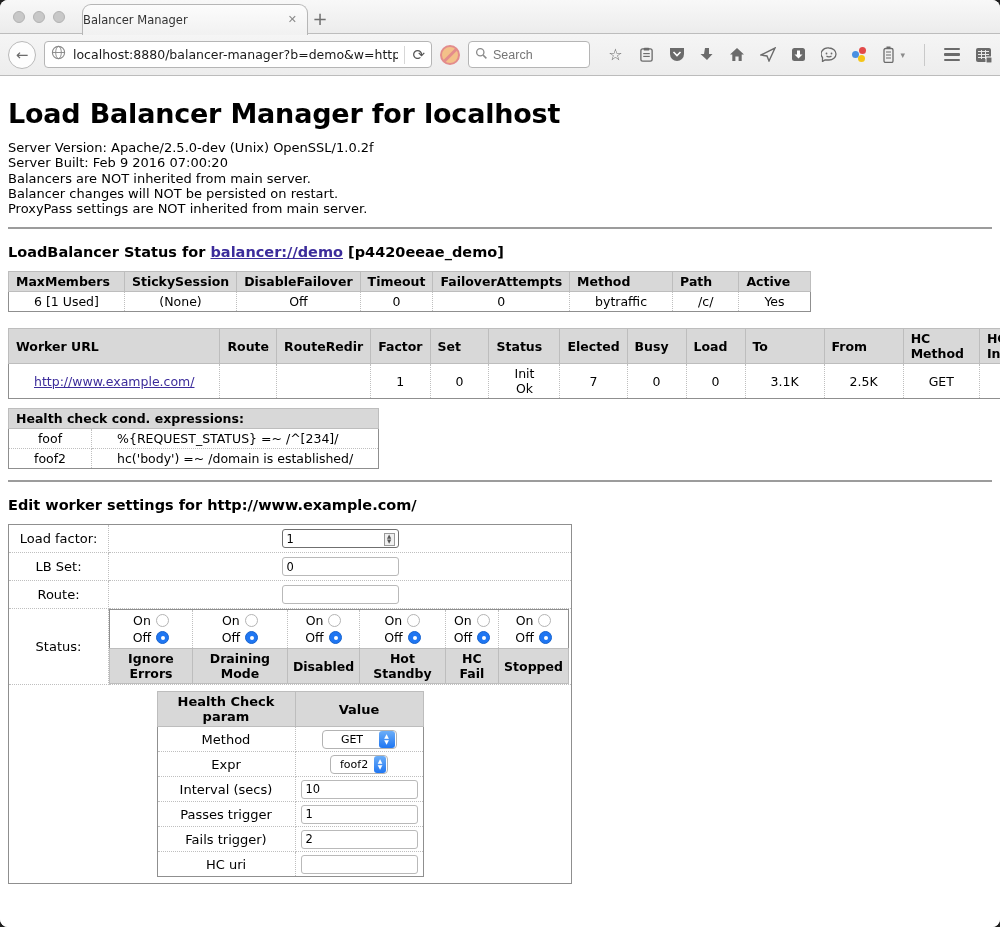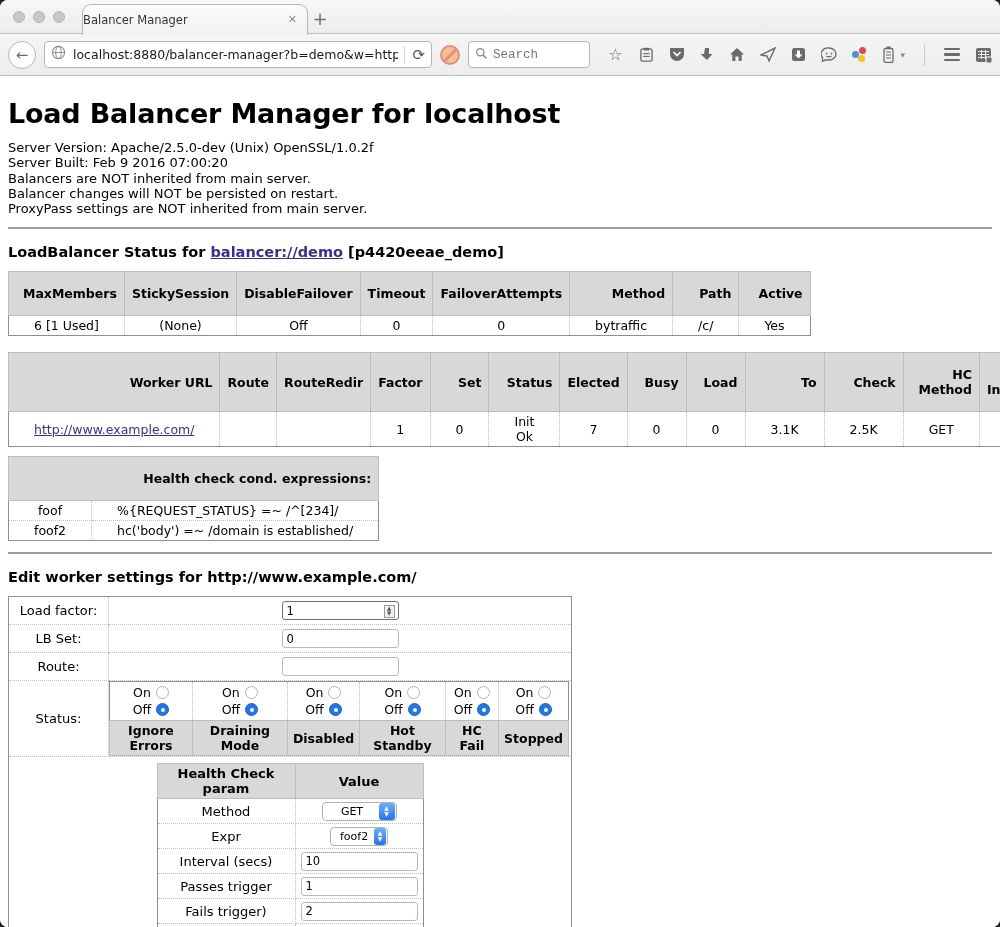--- a/index.html
+++ b/index.html
@@ -30,21 +30,21 @@
   .urlbar .globe { color:#8a8a8a; flex:0 0 16px; }
   .urlbar .urltext { flex:1; font-size:12.5px; color:#1a1a1a; white-space:nowrap; overflow:hidden; }
   .urlbar .reload { color:#555; font-size:15px; border-left:1px solid #d7d7d7; padding-left:7px; }
   .blocked { width:20px; height:20px; border-radius:50%; background:#f3c189; position:relative; flex:0 0 20px;
              border:2px solid #e38c8c; }
   .blocked::after { content:""; position:absolute; left:-1px; top:7px; width:18px; height:2.5px;
                     background:#e38c8c; transform:rotate(-45deg); }
   .searchbar { width:134px; height:27px; background:#fff; border:1px solid #b5b5b5; border-radius:4px;
                display:flex; align-items:center; padding:0 6px; gap:5px; }
   .searchbar input { border:none; outline:none; width:90px; font-size:12.5px; color:#b91c1c;
-                     font-family:Liberation Mono, monospace; background:transparent; }
+                     font-family:Liberation Sans, sans-serif; background:transparent; }
   .toolicons { display:flex; align-items:center; gap:15px; margin-left:8px; color:#6b6b6b; }
   .toolicons .ticon { font-size:16px; line-height:16px; width:18px; text-align:center; }
   .toolicons svg { display:block; }
   .dots { position:relative; width:16px; height:16px; }
   .dots i { position:absolute; width:7px; height:7px; border-radius:50%; }
   .dots i:nth-child(1){ background:#4a90e2; left:0; top:4px; }
   .dots i:nth-child(2){ background:#e24a4a; left:7px; top:0; }
   .dots i:nth-child(3){ background:#f5c518; left:6px; top:8px; }
   .caret { font-size:9px; color:#8b8b8b; margin-left:-9px; }
   .sep { width:1px; height:22px; background:#c9c9c9; margin:0 4px; }
@@ -53,21 +53,21 @@
 
   
   .content { flex:1; background:#fff; padding:0 8px; overflow:hidden; color:#000; }
   h1 { font-size:27px; margin:22px 0 11px; font-weight:bold; letter-spacing:-0.2px; }
   .info p { font-size:13px; line-height:15.3px; }
   hr.rule { border:none; height:2px; background:#9c9c9c; margin:11px 0; }
   h3 { font-size:14.5px; font-weight:bold; margin:15px 0 11px; }
   a.plink { color:#3c2c9b; font-weight:inherit; text-decoration:underline; }
 
   table.t { border-collapse:collapse; border:1px solid #8f8f8f; font-size:12.5px; margin-bottom:16px; }
-  table.t th { background:#d8d8d8; border:1px solid #bdbdbd; font-weight:bold; padding:14px 7px; text-align:right; }
+  table.t th { background:#d8d8d8; border:1px solid #bdbdbd; font-weight:bold; padding:2px 7px; text-align:left; }
   table.t td { border:1px dotted #bfbfbf; padding:2px 25px; text-align:center; }
   table.t td.left { text-align:left; }
 
   
   table.form { border-collapse:collapse; border:1px solid #8f8f8f; width:564px; font-size:13px; }
   table.form > tbody > tr > td { border:1px dotted #bfbfbf; padding:4px 4px; }
   td.flabel { width:100px; text-align:center; }
   td.fval { text-align:center; }
   .txt { width:117px; height:19px; border:1px solid #b9b9b9; border-radius:3px; font-size:11.5px;
          padding:1px 4px; font-family:inherit; }
@@ -270,21 +270,21 @@
         <th style="width:166px">Worker URL</th>
         <th>Route</th>
         <th>RouteRedir</th>
         <th>Factor</th>
         <th>Set</th>
         <th>Status</th>
         <th>Elected</th>
         <th>Busy</th>
         <th>Load</th>
         <th>To</th>
-        <th>Check</th>
+        <th>From</th>
         <th>HC Method</th>
         <th>HC Interval</th>
         <th>Passes</th>
         <th>Fails</th>
 
       </tr>
       <tr>
         <td class="left"><a class="plink" href="#">http://www.example.com/</a></td>
         <td></td>
         <td></td>

